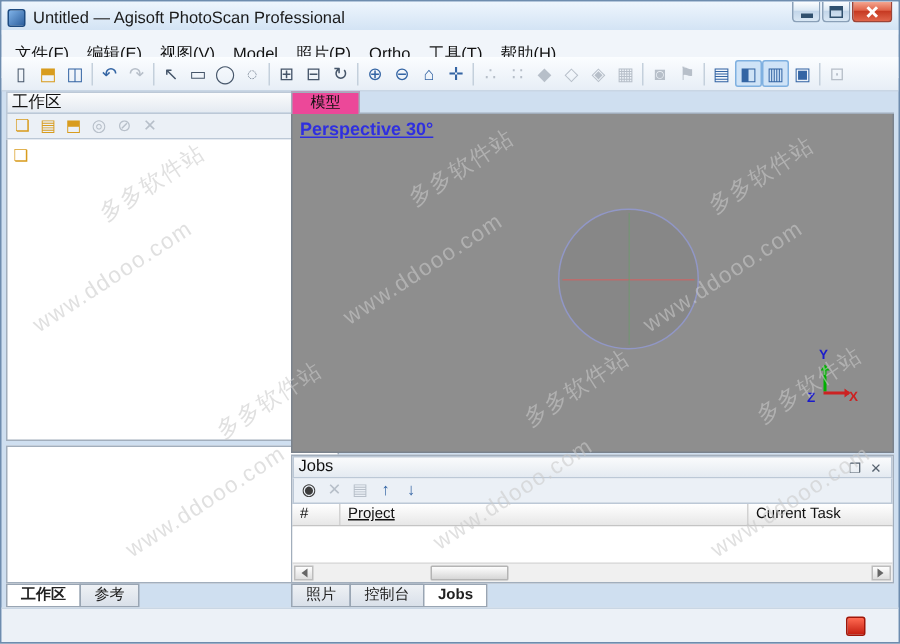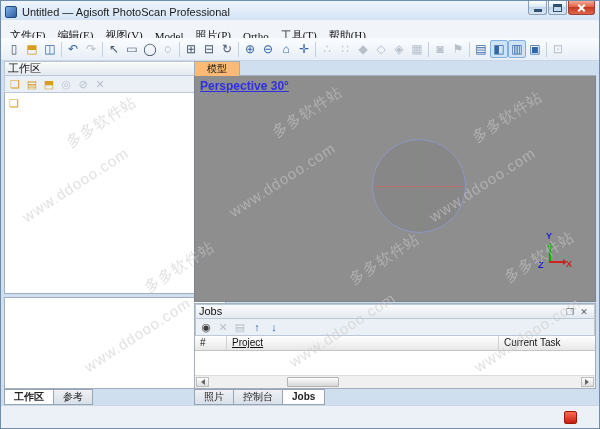--- a/index.html
+++ b/index.html
@@ -20,21 +20,21 @@
          display:flex; align-items:center; justify-content:center; position:relative; }
   .wbtn.close{ width:27px; background:linear-gradient(#f5a993,#e06349 45%,#c63a22 50%,#e0654b); border-color:#9c4438; }
   .g-min{ width:8px; height:3px; background:#30506e; margin-top:6px; }
   .g-max{ width:9px; height:8px; border:1px solid #30506e; border-top:3px solid #30506e; }
   .g-x{ position:relative; width:9px; height:9px; }
   .g-x i{ position:absolute; left:0; top:3.5px; width:9px; height:2px; background:#fff; display:block; }
   .g-x i:first-child{ transform:rotate(45deg); } .g-x i:last-child{ transform:rotate(-45deg); }
 
   
   .menubar{ position:absolute; top:19px; left:0; right:0; height:32px; background:#f1f5fa;
-            border-bottom:1px solid #dde5ee; display:flex; align-items:center; padding:0 3px;font-family:Liberation Serif, serif; }
+            border-bottom:1px solid #dde5ee; display:flex; align-items:center; padding:0 3px; }
   .menu-item{ padding:2px 6px; cursor:default; }
 
   
   .toolbar{ position:absolute; top:37px; left:0; right:0; height:23px;
             background:linear-gradient(#fbfdff,#e7eef6); border-bottom:1px solid #c9d6e4;
             display:flex; align-items:center; padding:0 4px; }
   .tbtn{ width:18px; height:18px; display:flex; align-items:center; justify-content:center;
          font-size:12px; line-height:1; color:#46566a; border:1px solid transparent; border-radius:2px; }
   .tbtn.c-blue{ color:#3465a4; }
   .tbtn.c-yellow{ color:#d89c1e; }
@@ -73,21 +73,21 @@
 
   
   .tabbar{ position:absolute; bottom:0; left:0; height:16px; display:flex; }
   .tab{ padding:0 9px; font-size:10px; line-height:14px; border:1px solid #99a5b3;
         background:linear-gradient(#eef1f5,#d9e0e9); margin-right:-1px; color:#222; }
   .tab.active{ background:#fff; font-weight:bold; }
 
   
   .model-tabbar{ position:absolute; top:0; left:0; right:0; height:15px; border-bottom:1px solid #a2aebc; }
   .model-tab{ display:inline-block; padding:0 12px; font-size:10px; line-height:14px;
-              background:#fdba74; border:1px solid #a2aebc; border-bottom:1px solid #fff; }
+              background:#ec4899; border:1px solid #a2aebc; border-bottom:1px solid #fff; }
 
   .viewport{ position:absolute; left:0; right:0; top:15px; bottom:103px; background:#8e8e8e;
              border:1px solid #7a828c; border-top:none; overflow:hidden; }
   .persp{ position:absolute; top:3px; left:5px; font-size:12px; font-weight:bold; color:#2f2fe0;text-decoration:underline; }
   .sphere{ position:absolute; left:177px; top:63px; width:94px; height:94px; border-radius:50%;
            background:#878787; border:1px solid #9197c6; }
   .sphere .hline{ position:absolute; left:2px; right:2px; top:50%; height:1px; background:rgba(195,105,105,.85); }
   .sphere .vline{ position:absolute; top:2px; bottom:2px; left:50%; width:1px; background:rgba(115,150,115,.7); }
 
   .gizmo{ position:absolute; right:22px; bottom:30px; width:34px; height:38px; font-size:9px; font-weight:bold; }

